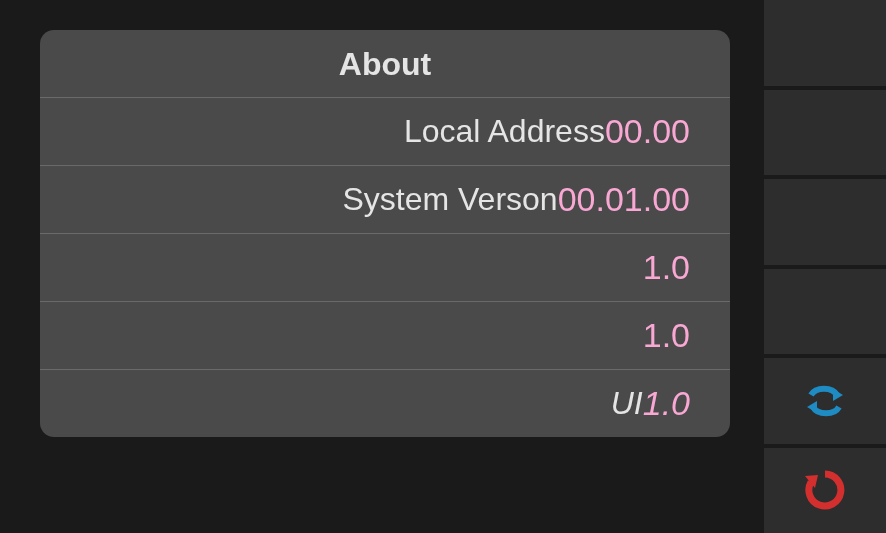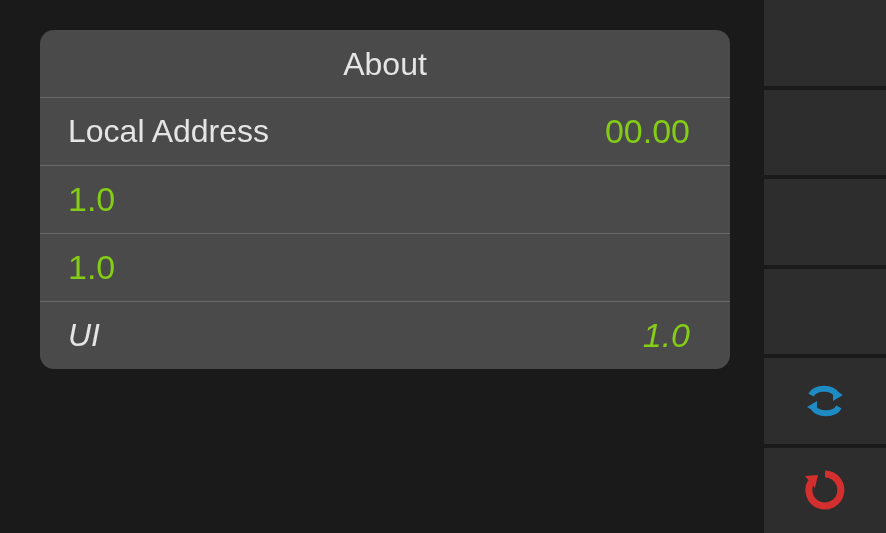--- a/index.html
+++ b/index.html
@@ -28,40 +28,40 @@
       overflow: hidden;
     }
     .panel-header {
       text-align: center;
       padding: 16px 0 14px 0;
       border-bottom: 1px solid #6a6a6a;
     }
     .panel-title {
       color: #e5e5e5;
       font-size: 32px;
-      font-weight: 400;
+      font-weight: 700;
     }
     .info-row {
       display: flex;
-      justify-content: space-between;
+      justify-content: flex-end;
       align-items: center;
       padding: 14px 40px 14px 28px;
       border-bottom: 1px solid #6a6a6a;
     }
     .info-row:last-child {
       border-bottom: none;
       font-style: italic;
     }
     .info-label {
       color: #e5e5e5;
       font-size: 32px;
       font-weight: 400;
     }
     .info-value {
-      color: #84cc16;
+      color: #f9a8d4;
       font-size: 34px;
       font-weight: 400;
     }
     .sidebar {
       width: 122px;
       display: flex;
       flex-direction: column;
       background: #1a1a1a;
     }
     .side-button {
@@ -90,20 +90,24 @@
 <div class="main-area">
   <div class="about-panel">
     <div class="panel-header">
       <div class="panel-title">About</div>
     </div>
     <div class="info-row">
       <span class="info-label">Local Address</span>
       <span class="info-value">00.00</span>
     </div>
     <div class="info-row">
+      <span class="info-label">System Verson</span>
+      <span class="info-value">00.01.00</span>
+    </div>
+    <div class="info-row">
       <span class="info-value">1.0</span>
     </div>
     <div class="info-row">
       <span class="info-value">1.0</span>
     </div>
     <div class="info-row">
       <span class="info-label">UI</span>
       <span class="info-value">1.0</span>
     </div>
   </div>

